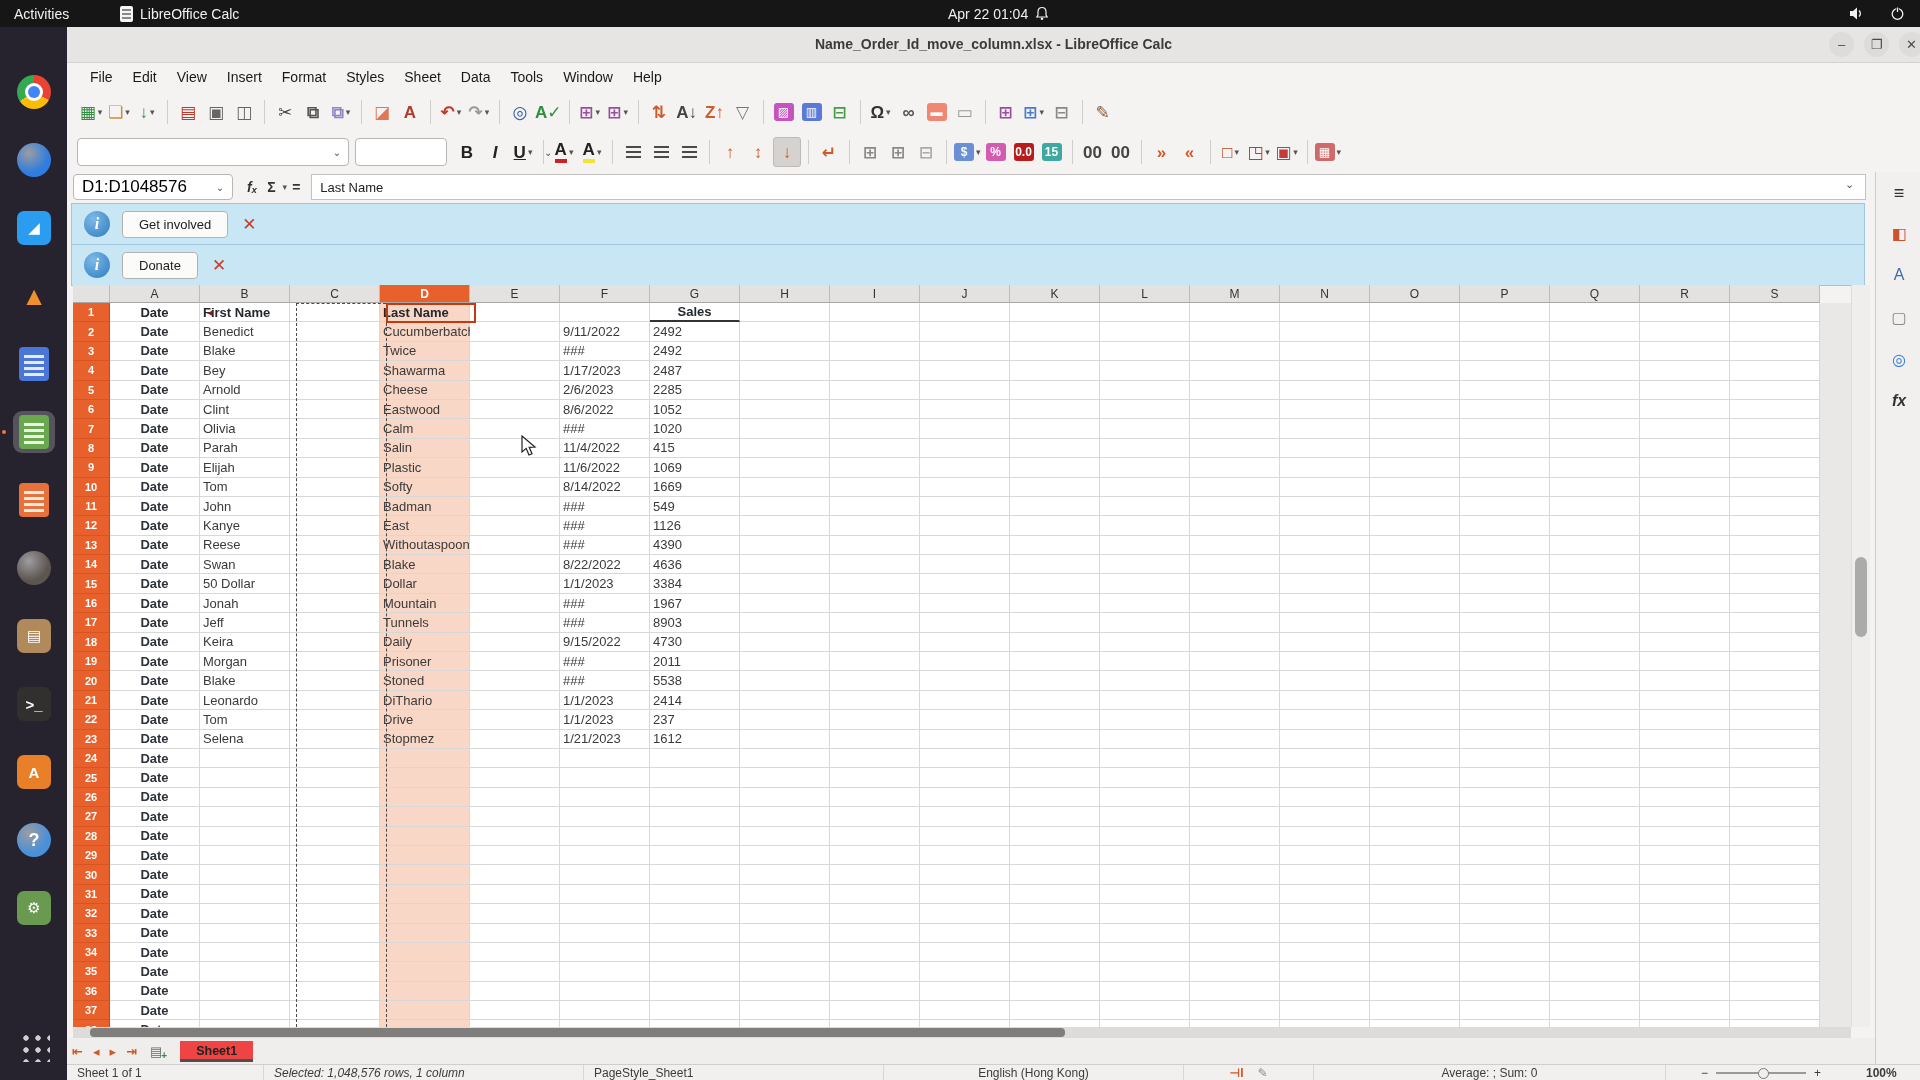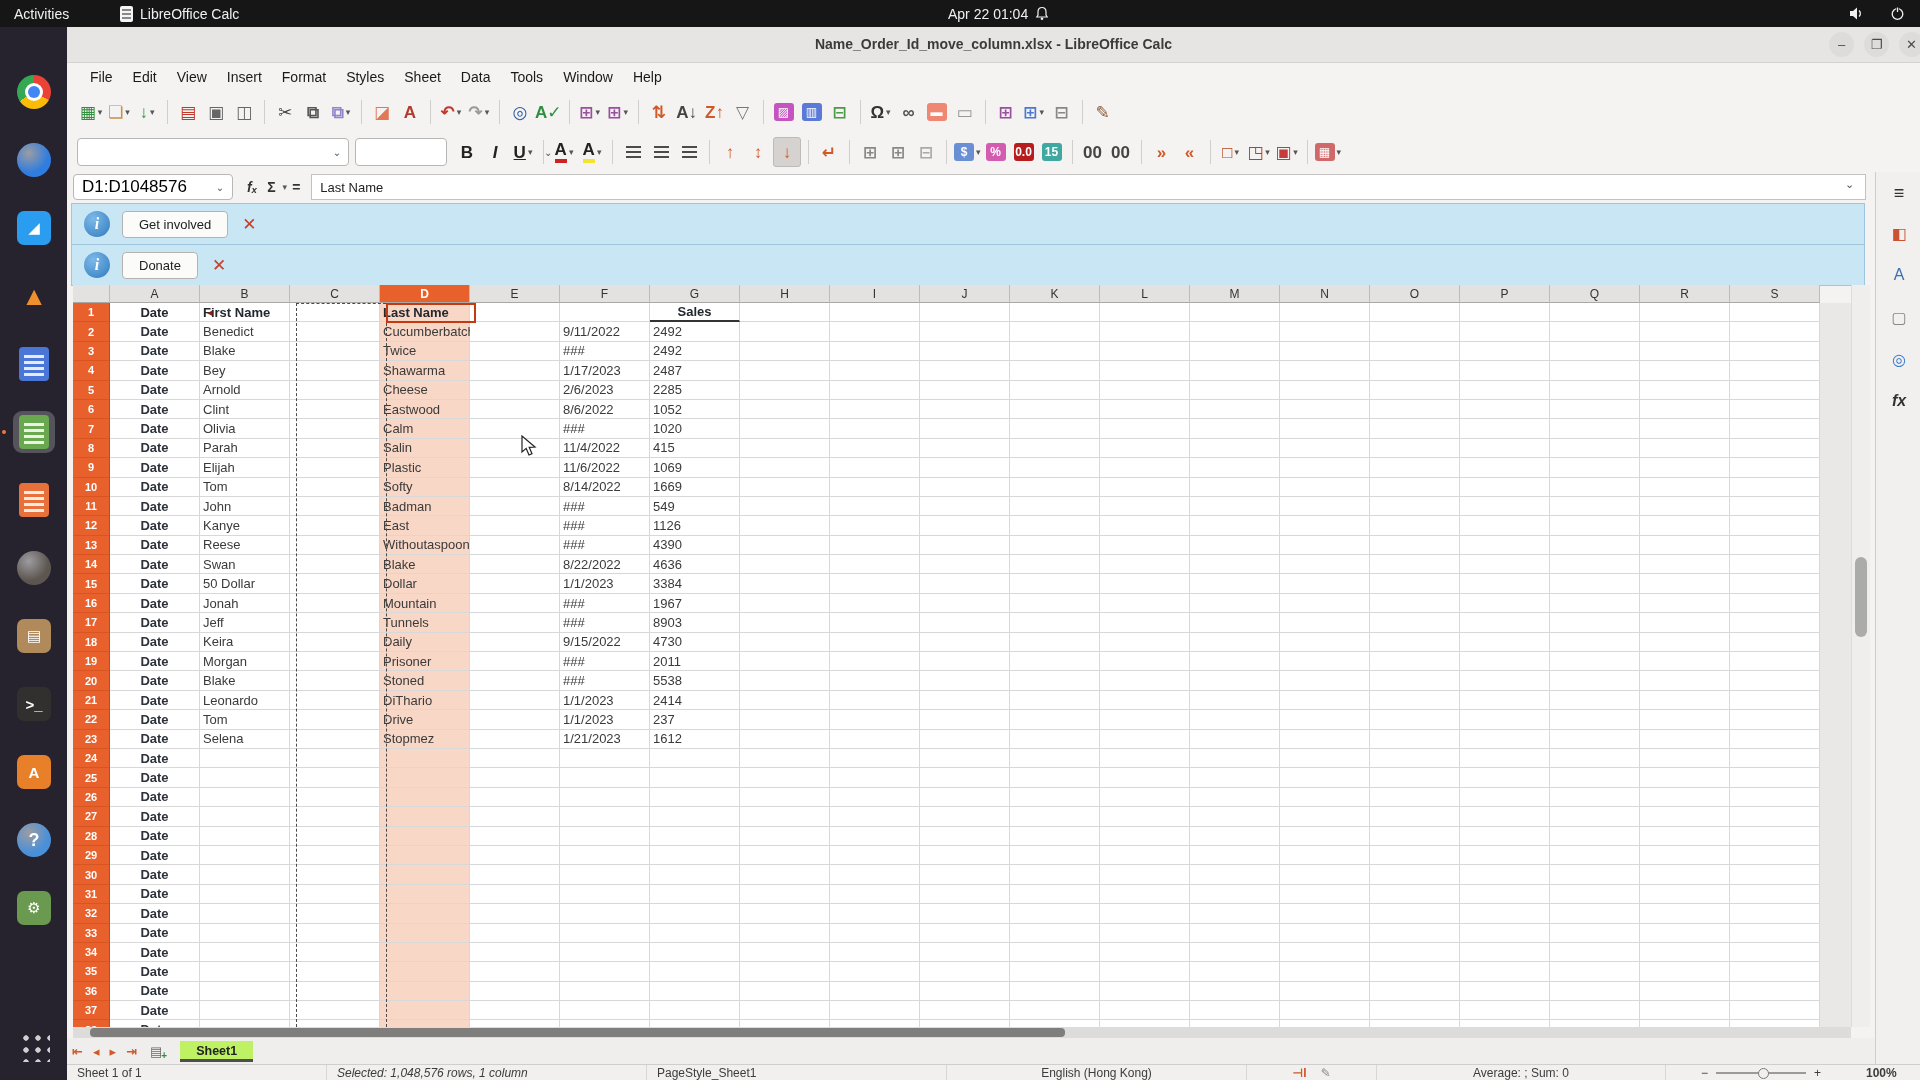--- a/index.html
+++ b/index.html
@@ -81,21 +81,21 @@
   
   #vscroll{left:1784px;top:258px;width:18px;height:742px;background:#efeeec;border-left:1px solid #dddcda;}
   #vthumb{left:3px;top:272px;width:12px;height:80px;border-radius:6px;background:#ababa9;}
   #hscroll{left:6px;top:1000px;width:1778px;height:11px;background:#dddcda;}
   #hthumb{left:17px;top:1px;width:975px;height:9px;border-radius:4px;background:#7f7e7d;}
   
   #tabbar{left:0;top:1011px;width:100%;height:26px;background:#efeeec;display:flex;align-items:center;border-bottom:1px solid #dddcda;}
   .tabnav{color:#cf5a28;font-size:13px;margin:0 5px;font-weight:bold;}
   .addsheet{color:#6a6a6a;font-size:13px;margin:0 8px;position:relative;}
   .addsheet i{position:absolute;right:-5px;bottom:-2px;color:#2f8f3e;font-size:10px;font-style:normal;font-weight:bold;}
-  #sheettab{background:#bef264;border-bottom:3px solid #4e4e4e;padding:3px 16px 1px 16px;font-size:12.5px;font-weight:bold;color:#222;margin-left:10px;}
+  #sheettab{background:#ef4444;border-bottom:3px solid #4e4e4e;padding:3px 16px 1px 16px;font-size:12.5px;font-weight:bold;color:#222;margin-left:10px;}
   
   #statusbar{left:0;top:1037px;width:100%;height:16px;background:#f1f0ef;border-top:1px solid #cfcecd;display:flex;align-items:center;font-size:12px;color:#3c3c3c;}
   .sb-seg{height:16px;display:flex;align-items:center;border-right:1px solid #d8d7d6;padding:0 10px;box-sizing:border-box;}
   .zoomtrack{width:90px;height:2px;background:#9a9a9a;position:relative;margin:0 8px;}
   .zoomthumb{position:absolute;left:42px;top:-4px;width:9px;height:9px;border-radius:50%;background:#f1f0ef;border:1px solid #7a7a7a;}
   
   #sidebar{left:1808px;top:145px;width:45px;height:892px;background:#f1f0ee;border-left:1px solid #cfcdcb;}
   .sb-ic{position:absolute;left:10px;width:26px;height:26px;display:flex;align-items:center;justify-content:center;font-size:16px;border-radius:4px;}
   
   #cursor{pointer-events:none;}
@@ -1342,21 +1342,21 @@
   <div id="tabbar" class="abs">
     <span class="tabnav">⇤</span>
     <span class="tabnav">◂</span>
     <span class="tabnav">▸</span>
     <span class="tabnav">⇥</span>
     <span class="addsheet">▤<i>+</i></span>
     <span id="sheettab">Sheet1</span>
   </div>
 
   <div id="statusbar" class="abs">
-    <div class="sb-seg" style="width:260px;">Sheet 1 of 1</div>
+    <div class="sb-seg" style="width:197px;">Sheet 1 of 1</div>
     <div class="sb-seg" style="width:320px;font-style:italic;">Selected: 1,048,576 rows, 1 column</div>
     <div class="sb-seg" style="width:300px;">PageStyle_Sheet1</div>
     <div class="sb-seg" style="width:300px;justify-content:center;">English (Hong Kong)</div>
     <div class="sb-seg" style="width:130px;justify-content:center;gap:14px;">
       <span style="color:#cf5a28;font-weight:bold;">⊣I</span>
       <span style="color:#888;">✎</span>
     </div>
     <div class="sb-seg" style="flex:1;justify-content:center;">Average: ; Sum: 0</div>
     <div class="sb-seg" style="width:190px;border-right:0;justify-content:center;">
       <span>−</span>

